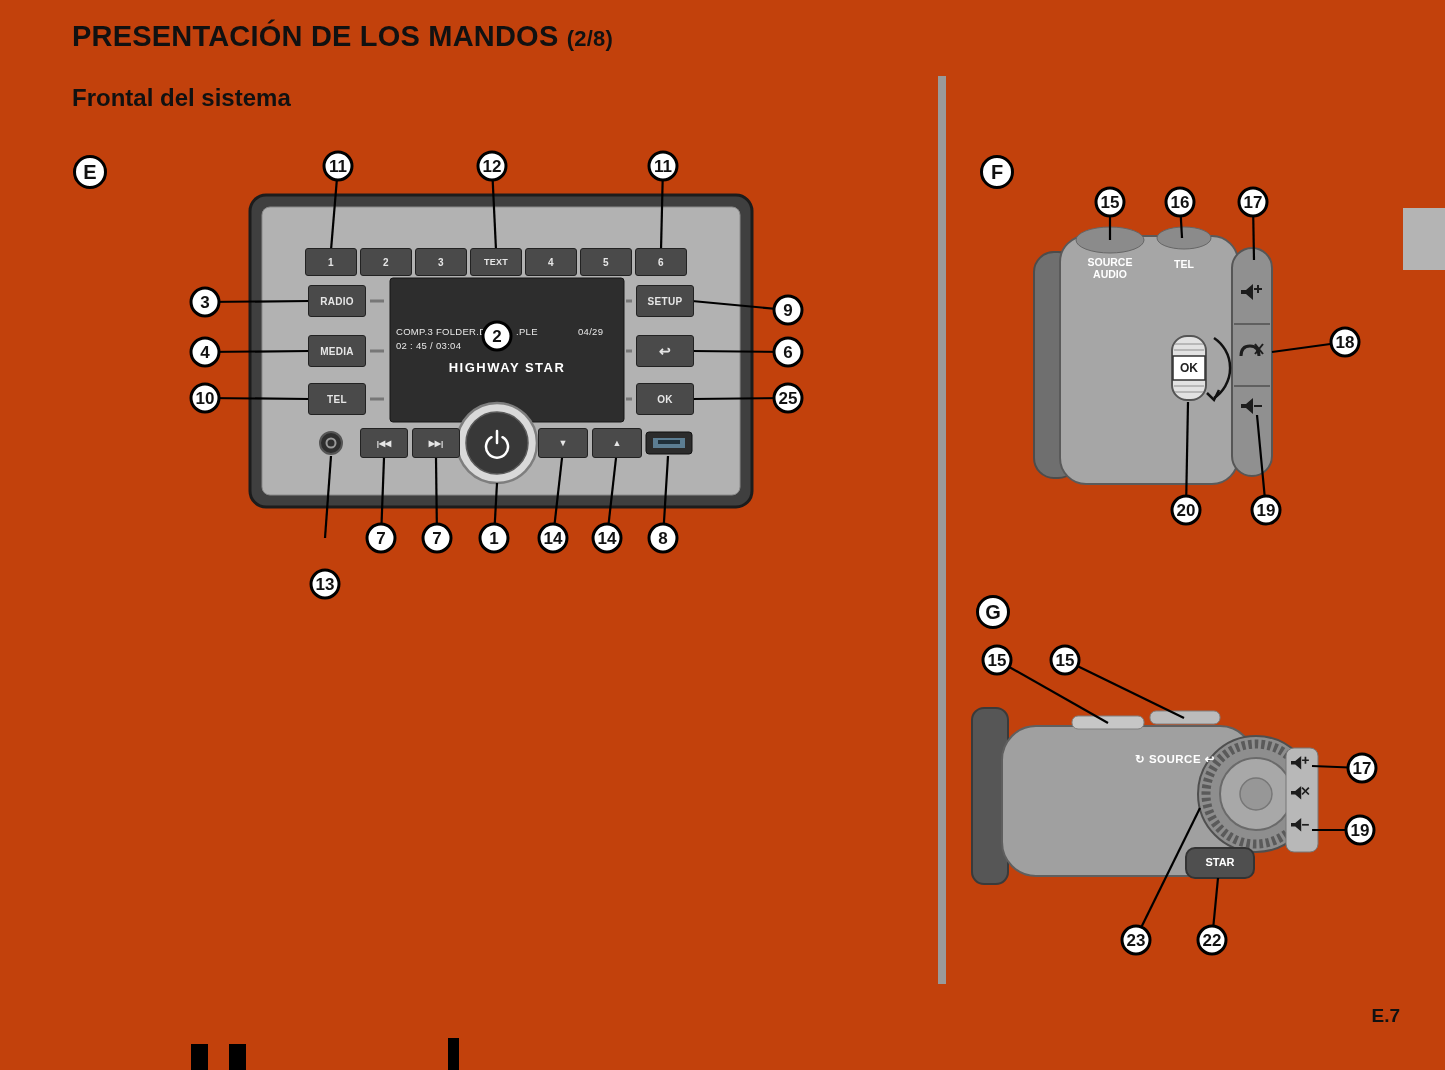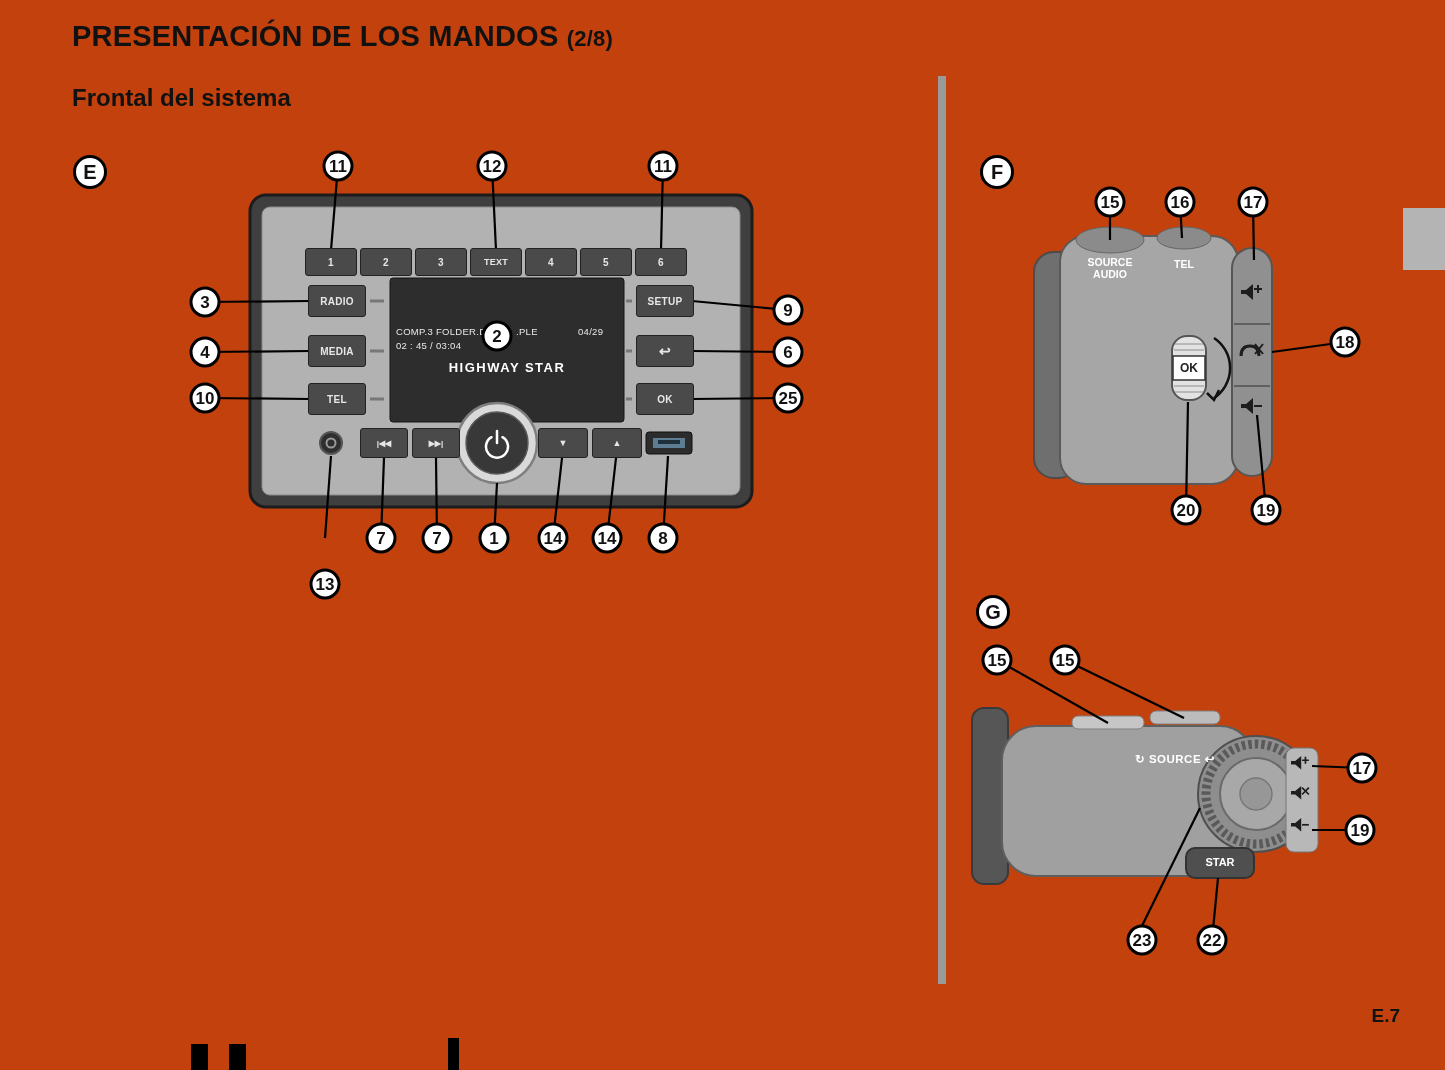--- a/index.html
+++ b/index.html
@@ -265,21 +265,21 @@
       <span>↻</span>
       <span>SOURCE</span>
       <span>↩</span>
     </div>
     <div class="stalk-text" style="left:226px;top:276px;width:68px;font-size:11px;">STAR</div>
 
     <div class="callout" style="left:37px;top:80px;">15</div>
     <div class="callout" style="left:105px;top:80px;">15</div>
     <div class="callout" style="left:402px;top:188px;">17</div>
     <div class="callout" style="left:400px;top:250px;">19</div>
-    <div class="callout" style="left:182px;top:360px;">23</div>
+    <div class="callout" style="left:176px;top:360px;">23</div>
     <div class="callout" style="left:252px;top:360px;">22</div>
   </div>
 
   <div class="abs page-number">E.7</div>
 
   <div class="abs reg-mark" style="left:191px;top:1044px;width:17px;height:26px;"></div>
   <div class="abs reg-mark" style="left:229px;top:1044px;width:17px;height:26px;"></div>
   <div class="abs reg-mark" style="left:448px;top:1038px;width:11px;height:32px;"></div>
 
 </div>

